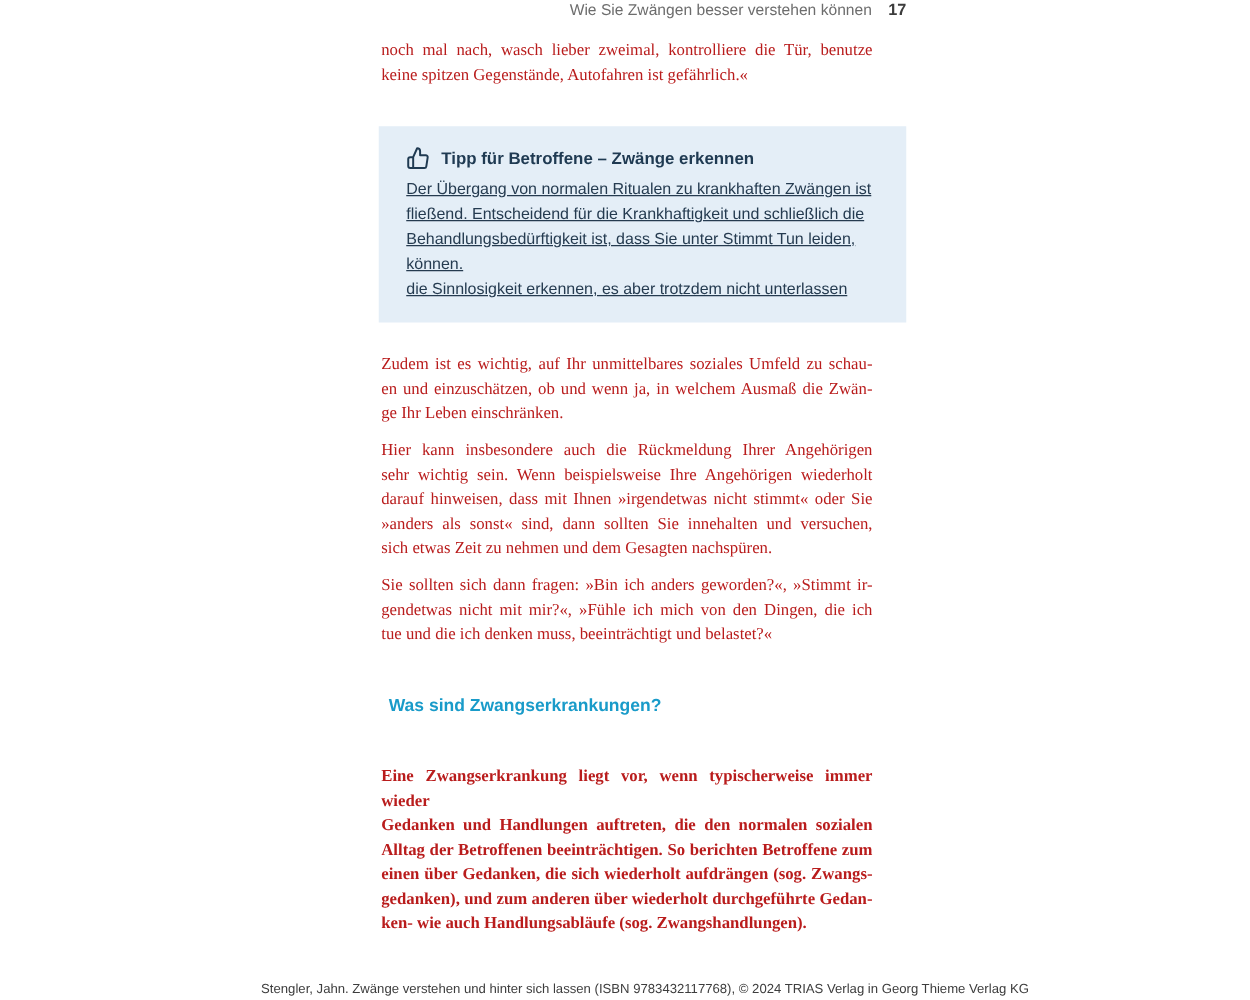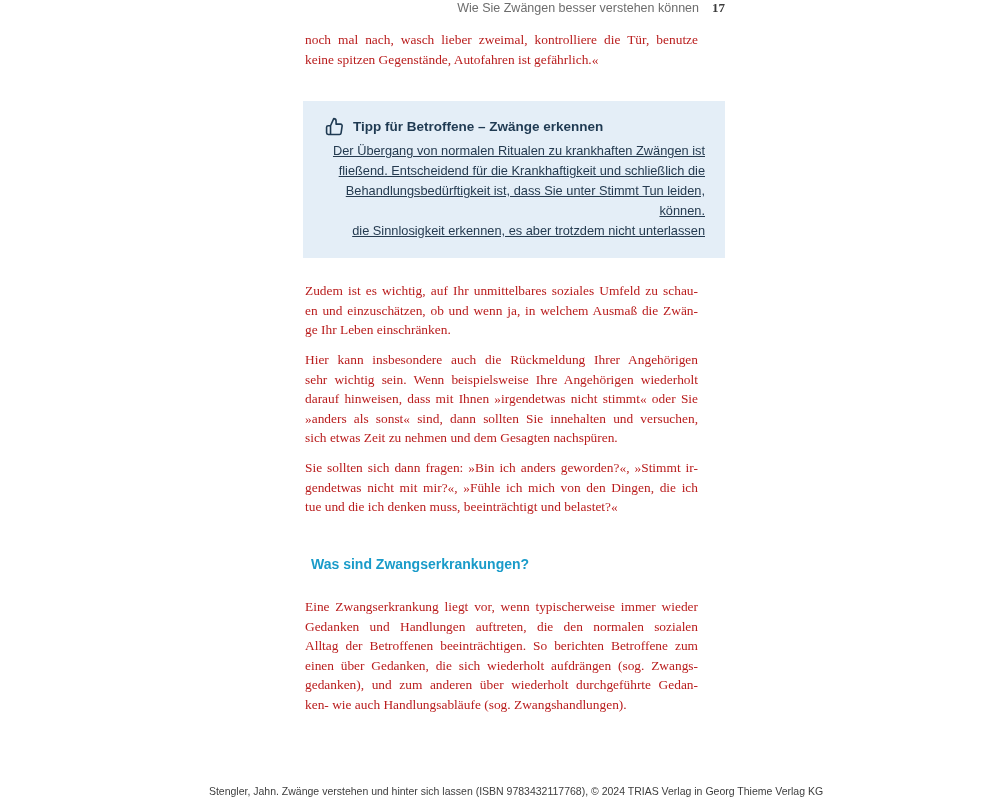--- a/index.html
+++ b/index.html
@@ -8,38 +8,38 @@
 
   .page { position: absolute; inset: 0; background: #ffffff; }
 
   
   .header {
     position: absolute; top: 0px; left: 305px; width: 420px;
     display: flex; justify-content: flex-end; align-items: baseline;
     font-family: "Liberation Sans", sans-serif;
   }
   .running-title { font-size: 12.5px; color: #6d6d6d; white-space: nowrap; }
-  .page-number { font-size: 13px; font-weight: bold; color: #3c3c3c; margin-left: 13px; font-family: Liberation Serif, serif; }
+  .page-number { font-size: 13px; font-weight: bold; color: #3c3c3c; margin-left: 13px; }
 
   
   .para { position: absolute; left: 305px; width: 393px; font-size: 13.4px; line-height: 19.5px; color: #b91c1c; }
   .para .line { text-align: justify; text-align-last: justify; overflow: hidden; }
   .para .line.last { text-align-last: left; }
 
   .p-intro { top: 30px; }
   .p-umfeld { top: 281px; }
   .p-rueckmeldung { top: 350px; }
   .p-fragen { top: 458px; }
-  .p-definition { top: 597px; }
+  .p-definition { top: 611px; font-weight: bold; }
 
   
   .tip-box {
     position: absolute; left: 303px; top: 101px; width: 422px; height: 157px;
     background: #e4eef7; padding: 16px 20px 0 22px;
-    font-family: "Liberation Sans", sans-serif; color: #253b50; text-align: right;
+    font-family: "Liberation Sans", sans-serif; color: #253b50;
   }
   .tip-head { display: flex; align-items: center; gap: 9px; margin-bottom: 5px; }
   .tip-icon { width: 19px; height: 19px; flex: 0 0 auto; display: block; }
   .tip-icon svg { display: block; width: 100%; height: 100%; stroke: #1f3a52; fill: none; stroke-width: 2; stroke-linecap: round; stroke-linejoin: round; }
   .tip-title { font-size: 13.5px; font-weight: bold; color: #1f3a52; white-space: nowrap; }
   .tip-body { font-size: 12.8px; line-height: 20px; text-decoration: underline; }
   .tip-body .line { white-space: nowrap; }
 
   
   .section-heading {

